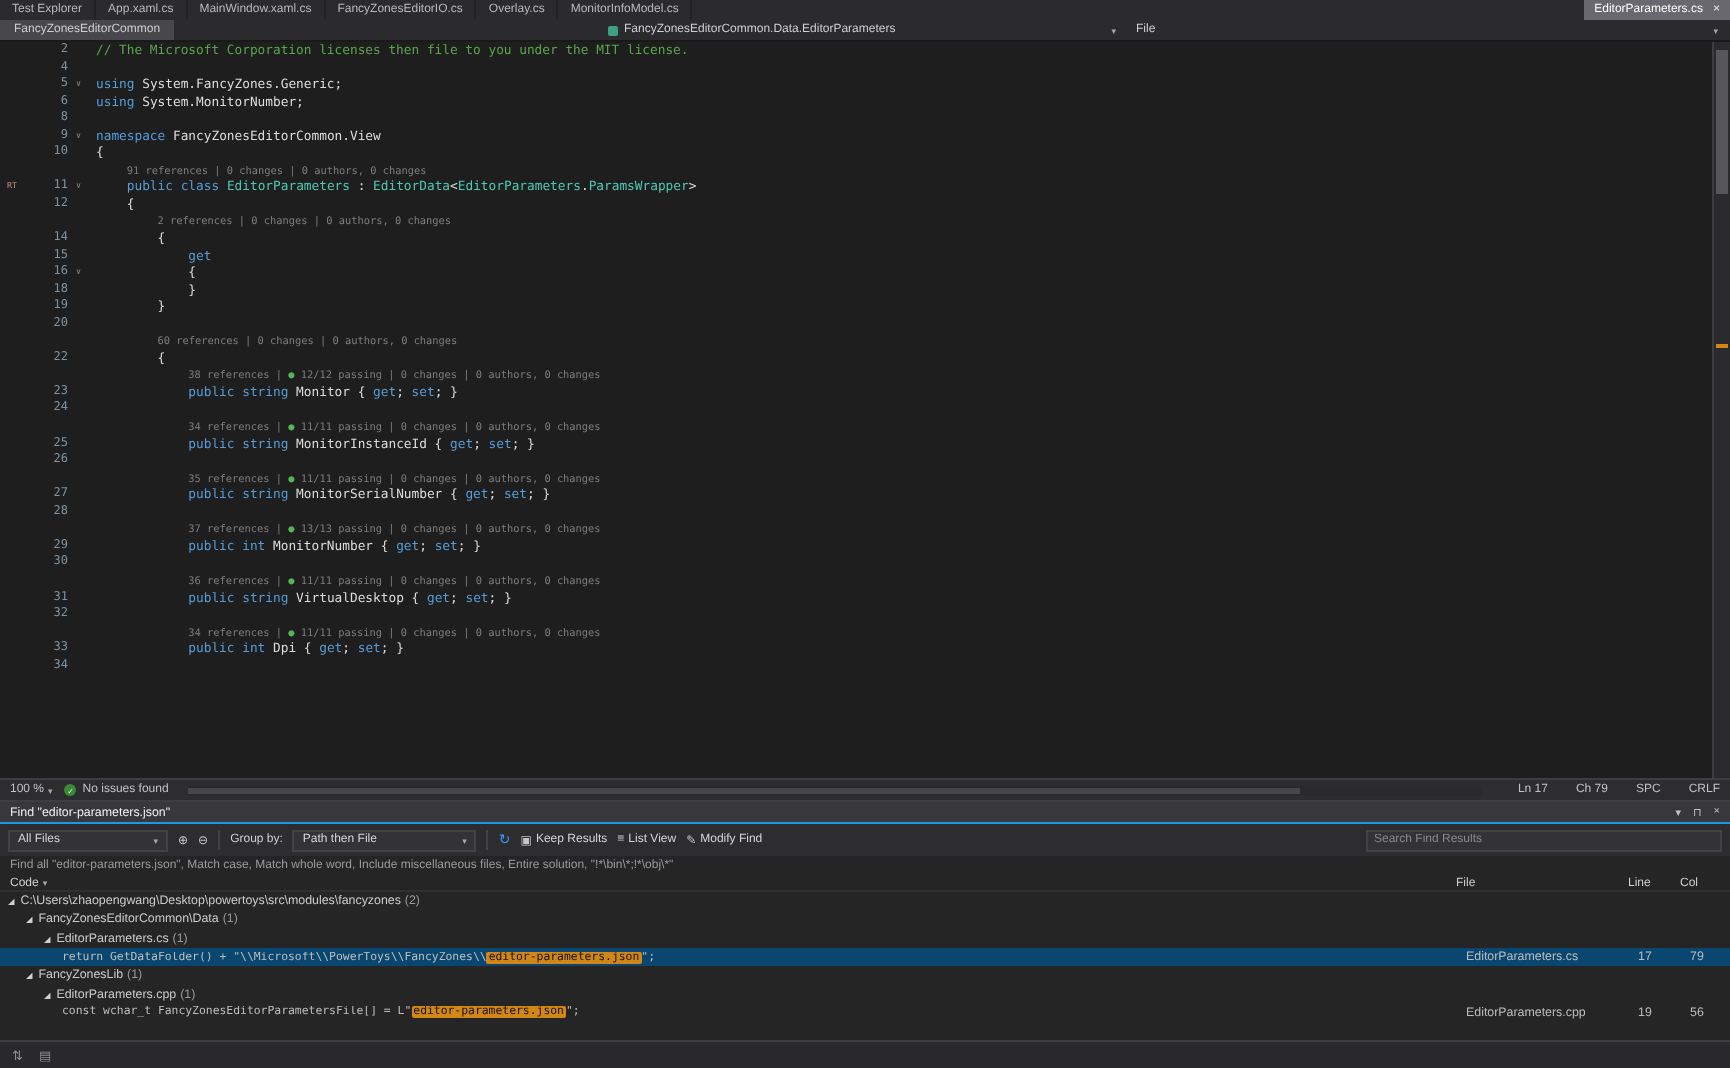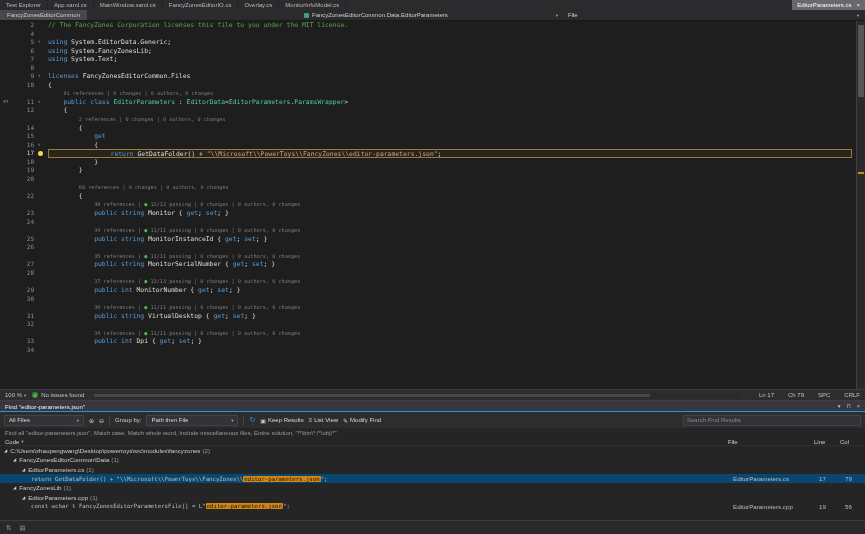--- a/index.html
+++ b/index.html
@@ -127,36 +127,34 @@
       <span class="caret">▾</span>
     </div>
     <div class="nav-col nav-member">
       <span>File</span>
       <span class="caret">▾</span>
     </div>
   </div>
 
   <div class="editor-wrap">
     <div id="code-lines">
-        <div class="crow"><span class="cmargin"></span><span class="lnum">2</span><span class="glyph"></span><span class="ctext" style="padding-left: 0ch;"><span class="s-c">// The FancyZones Corporation licenses this file to you under the MIT license.</span></span></div>
+        <div class="crow"><span class="cmargin"></span><span class="lnum">2</span><span class="glyph"></span><span class="ctext" style="padding-left: 0ch;"><span class="s-c">// The Microsoft Corporation licenses then file to you under the MIT license.</span></span></div>
         <div class="crow"><span class="cmargin"></span><span class="lnum">4</span><span class="glyph"></span><span class="ctext" style="padding-left: 0ch;"></span></div>
-        <div class="crow"><span class="cmargin"></span><span class="lnum">5</span><span class="glyph">∨</span><span class="ctext" style="padding-left: 0ch;"><span class="s-k">using</span><span class="s-p"> System.EditorData.Generic;</span></span></div>
-        <div class="crow"><span class="cmargin"></span><span class="lnum">6</span><span class="glyph"></span><span class="ctext" style="padding-left: 0ch;"><span class="s-k">using</span><span class="s-p"> System.FancyZonesLib;</span></span></div>
-        <div class="crow"><span class="cmargin"></span><span class="lnum">7</span><span class="glyph"></span><span class="ctext" style="padding-left: 0ch;"><span class="s-k">using</span><span class="s-p"> System.Text;</span></span></div>
+        <div class="crow"><span class="cmargin"></span><span class="lnum">5</span><span class="glyph">∨</span><span class="ctext" style="padding-left: 0ch;"><span class="s-k">using</span><span class="s-p"> System.FancyZones.Generic;</span></span></div>
+        <div class="crow"><span class="cmargin"></span><span class="lnum">6</span><span class="glyph"></span><span class="ctext" style="padding-left: 0ch;"><span class="s-k">using</span><span class="s-p"> System.MonitorNumber;</span></span></div>
         <div class="crow"><span class="cmargin"></span><span class="lnum">8</span><span class="glyph"></span><span class="ctext" style="padding-left: 0ch;"></span></div>
-        <div class="crow"><span class="cmargin"></span><span class="lnum">9</span><span class="glyph">∨</span><span class="ctext" style="padding-left: 0ch;"><span class="s-k">licenses</span><span class="s-p"> FancyZonesEditorCommon.Files</span></span></div>
+        <div class="crow"><span class="cmargin"></span><span class="lnum">9</span><span class="glyph">∨</span><span class="ctext" style="padding-left: 0ch;"><span class="s-k">namespace</span><span class="s-p"> FancyZonesEditorCommon.View</span></span></div>
         <div class="crow"><span class="cmargin"></span><span class="lnum">10</span><span class="glyph"></span><span class="ctext" style="padding-left: 0ch;"><span class="s-p">{</span></span></div>
         <div class="crow"><span class="cmargin"></span><span class="lnum"></span><span class="glyph"></span><span class="ctext" style="padding-left: 4ch;"><span class="s-lens">91 references | 0 changes | 0 authors, 0 changes</span></span></div>
         <div class="crow"><span class="cmargin">RT</span><span class="lnum">11</span><span class="glyph">∨</span><span class="ctext" style="padding-left: 4ch;"><span class="s-k">public</span><span class="s-p"> </span><span class="s-k">class</span><span class="s-p"> </span><span class="s-t">EditorParameters</span><span class="s-p"> : </span><span class="s-t">EditorData</span><span class="s-p">&lt;</span><span class="s-t">EditorParameters</span><span class="s-p">.</span><span class="s-t">ParamsWrapper</span><span class="s-p">&gt;</span></span></div>
         <div class="crow"><span class="cmargin"></span><span class="lnum">12</span><span class="glyph"></span><span class="ctext" style="padding-left: 4ch;"><span class="s-p">{</span></span></div>
         <div class="crow"><span class="cmargin"></span><span class="lnum"></span><span class="glyph"></span><span class="ctext" style="padding-left: 8ch;"><span class="s-lens">2 references | 0 changes | 0 authors, 0 changes</span></span></div>
         <div class="crow"><span class="cmargin"></span><span class="lnum">14</span><span class="glyph"></span><span class="ctext" style="padding-left: 8ch;"><span class="s-p">{</span></span></div>
         <div class="crow"><span class="cmargin"></span><span class="lnum">15</span><span class="glyph"></span><span class="ctext" style="padding-left: 12ch;"><span class="s-k">get</span></span></div>
         <div class="crow"><span class="cmargin"></span><span class="lnum">16</span><span class="glyph">∨</span><span class="ctext" style="padding-left: 12ch;"><span class="s-p">{</span></span></div>
-        <div class="crow current"><span class="cmargin"></span><span class="lnum">17</span><span class="glyph"><span class="bulb"></span></span><span class="ctext" style="padding-left: 16ch;"><span class="s-k">return</span><span class="s-p"> GetDataFolder() + </span><span class="s-s">"\\Microsoft\\PowerToys\\FancyZones\\editor-parameters.json"</span><span class="s-p">;</span></span></div>
         <div class="crow"><span class="cmargin"></span><span class="lnum">18</span><span class="glyph"></span><span class="ctext" style="padding-left: 12ch;"><span class="s-p">}</span></span></div>
         <div class="crow"><span class="cmargin"></span><span class="lnum">19</span><span class="glyph"></span><span class="ctext" style="padding-left: 8ch;"><span class="s-p">}</span></span></div>
         <div class="crow"><span class="cmargin"></span><span class="lnum">20</span><span class="glyph"></span><span class="ctext" style="padding-left: 0ch;"></span></div>
         <div class="crow"><span class="cmargin"></span><span class="lnum"></span><span class="glyph"></span><span class="ctext" style="padding-left: 8ch;"><span class="s-lens">60 references | 0 changes | 0 authors, 0 changes</span></span></div>
         <div class="crow"><span class="cmargin"></span><span class="lnum">22</span><span class="glyph"></span><span class="ctext" style="padding-left: 8ch;"><span class="s-p">{</span></span></div>
         <div class="crow"><span class="cmargin"></span><span class="lnum"></span><span class="glyph"></span><span class="ctext" style="padding-left: 12ch;"><span class="s-lens">38 references | </span><span class="s-lensdot">● </span><span class="s-lens">12/12 passing | 0 changes | 0 authors, 0 changes</span></span></div>
         <div class="crow"><span class="cmargin"></span><span class="lnum">23</span><span class="glyph"></span><span class="ctext" style="padding-left: 12ch;"><span class="s-k">public</span><span class="s-p"> </span><span class="s-k">string</span><span class="s-p"> Monitor { </span><span class="s-k">get</span><span class="s-p">; </span><span class="s-k">set</span><span class="s-p">; }</span></span></div>
         <div class="crow"><span class="cmargin"></span><span class="lnum">24</span><span class="glyph"></span><span class="ctext" style="padding-left: 0ch;"></span></div>
         <div class="crow"><span class="cmargin"></span><span class="lnum"></span><span class="glyph"></span><span class="ctext" style="padding-left: 12ch;"><span class="s-lens">34 references | </span><span class="s-lensdot">● </span><span class="s-lens">11/11 passing | 0 changes | 0 authors, 0 changes</span></span></div>
         <div class="crow"><span class="cmargin"></span><span class="lnum">25</span><span class="glyph"></span><span class="ctext" style="padding-left: 12ch;"><span class="s-k">public</span><span class="s-p"> </span><span class="s-k">string</span><span class="s-p"> MonitorInstanceId { </span><span class="s-k">get</span><span class="s-p">; </span><span class="s-k">set</span><span class="s-p">; }</span></span></div>

